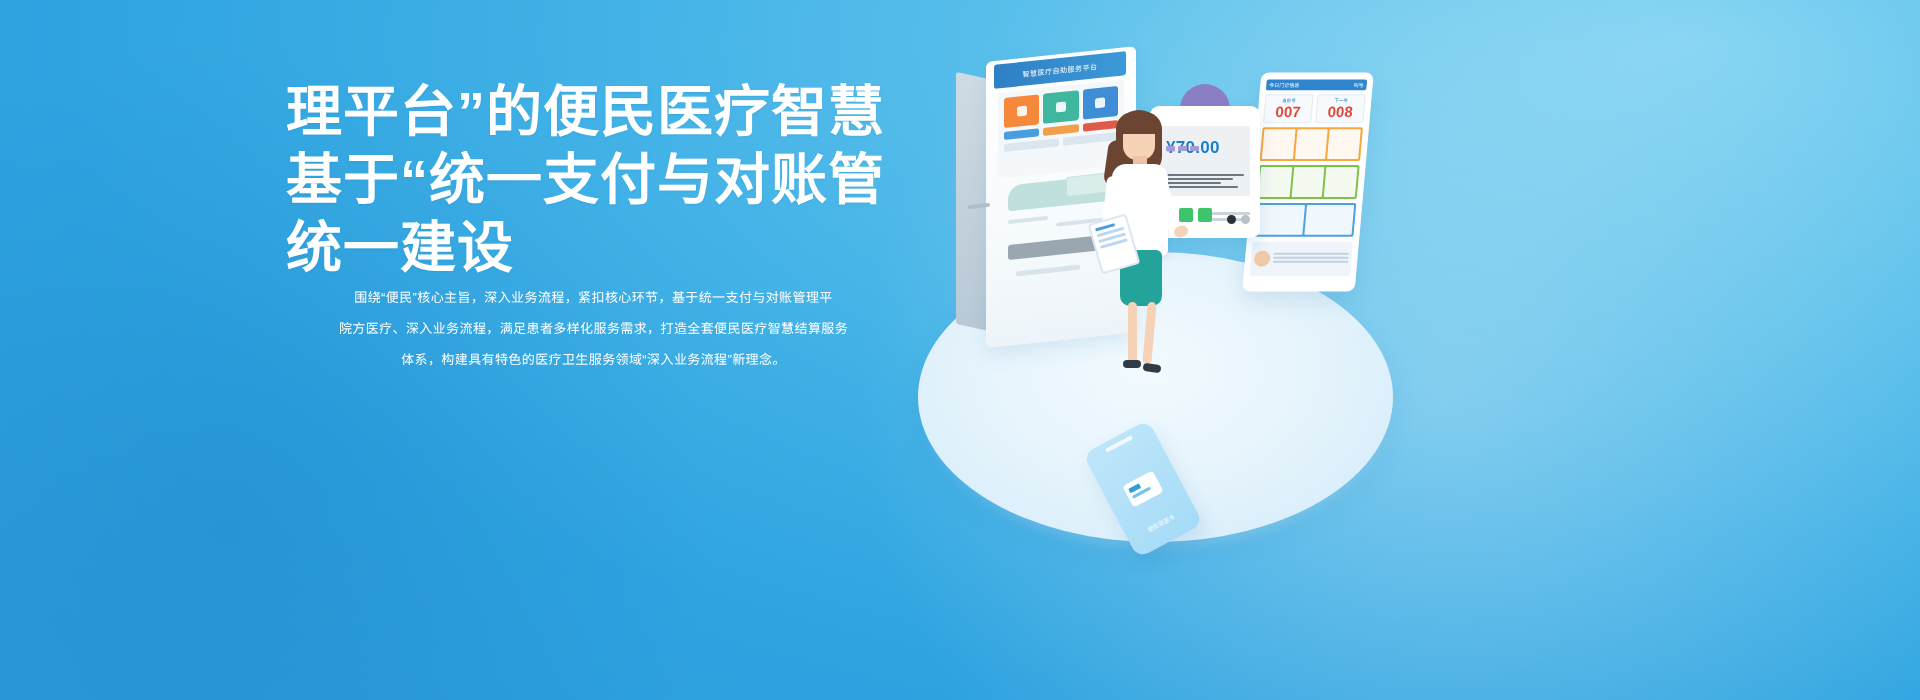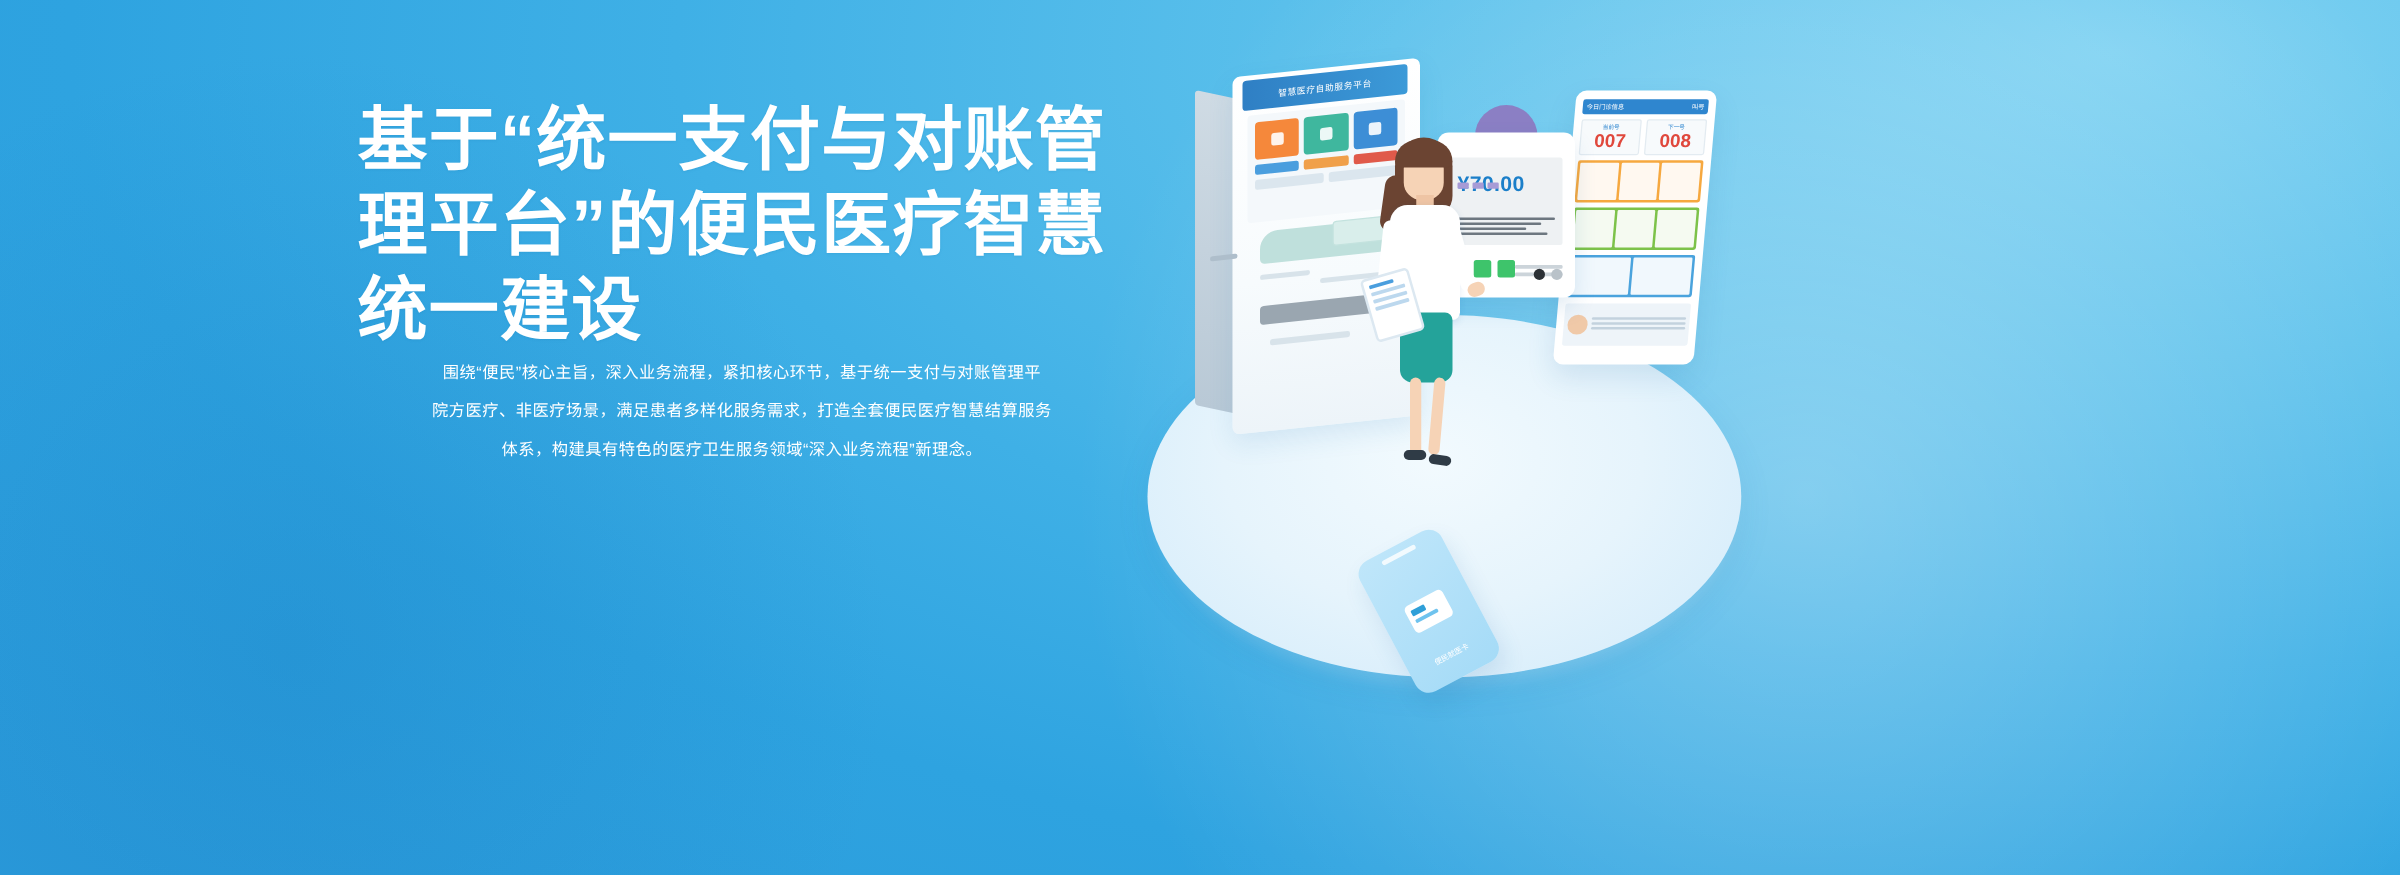--- a/index.html
+++ b/index.html
@@ -232,28 +232,28 @@
 </head>
 <body>
 
 <div id="banner">
   <div class="glow-a"></div>
   <div class="glow-b"></div>
 
   <div id="copy">
 
     <h1 id="headline">
+      <span class="hl-line">理平台”的便民医疗智慧</span>
       <span class="hl-line">基于“统一支付与对账管</span>
-      <span class="hl-line">理平台”的便民医疗智慧</span>
       <span class="hl-line">统一建设</span>
     </h1>
 
     <p id="paragraph">
       <span class="p-line">围绕“便民”核心主旨，深入业务流程，紧扣核心环节，基于统一支付与对账管理平</span>
-      <span class="p-line">院方医疗、非医疗场景，满足患者多样化服务需求，打造全套便民医疗智慧结算服务</span>
+      <span class="p-line">院方医疗、深入业务流程，满足患者多样化服务需求，打造全套便民医疗智慧结算服务</span>
       <span class="p-line">体系，构建具有特色的医疗卫生服务领域“深入业务流程”新理念。</span>
     </p>
   </div>
 
   <div id="art">
 
     <div class="platform-shadow"></div>
     <div class="platform"></div>
 
     <div class="kiosk">

